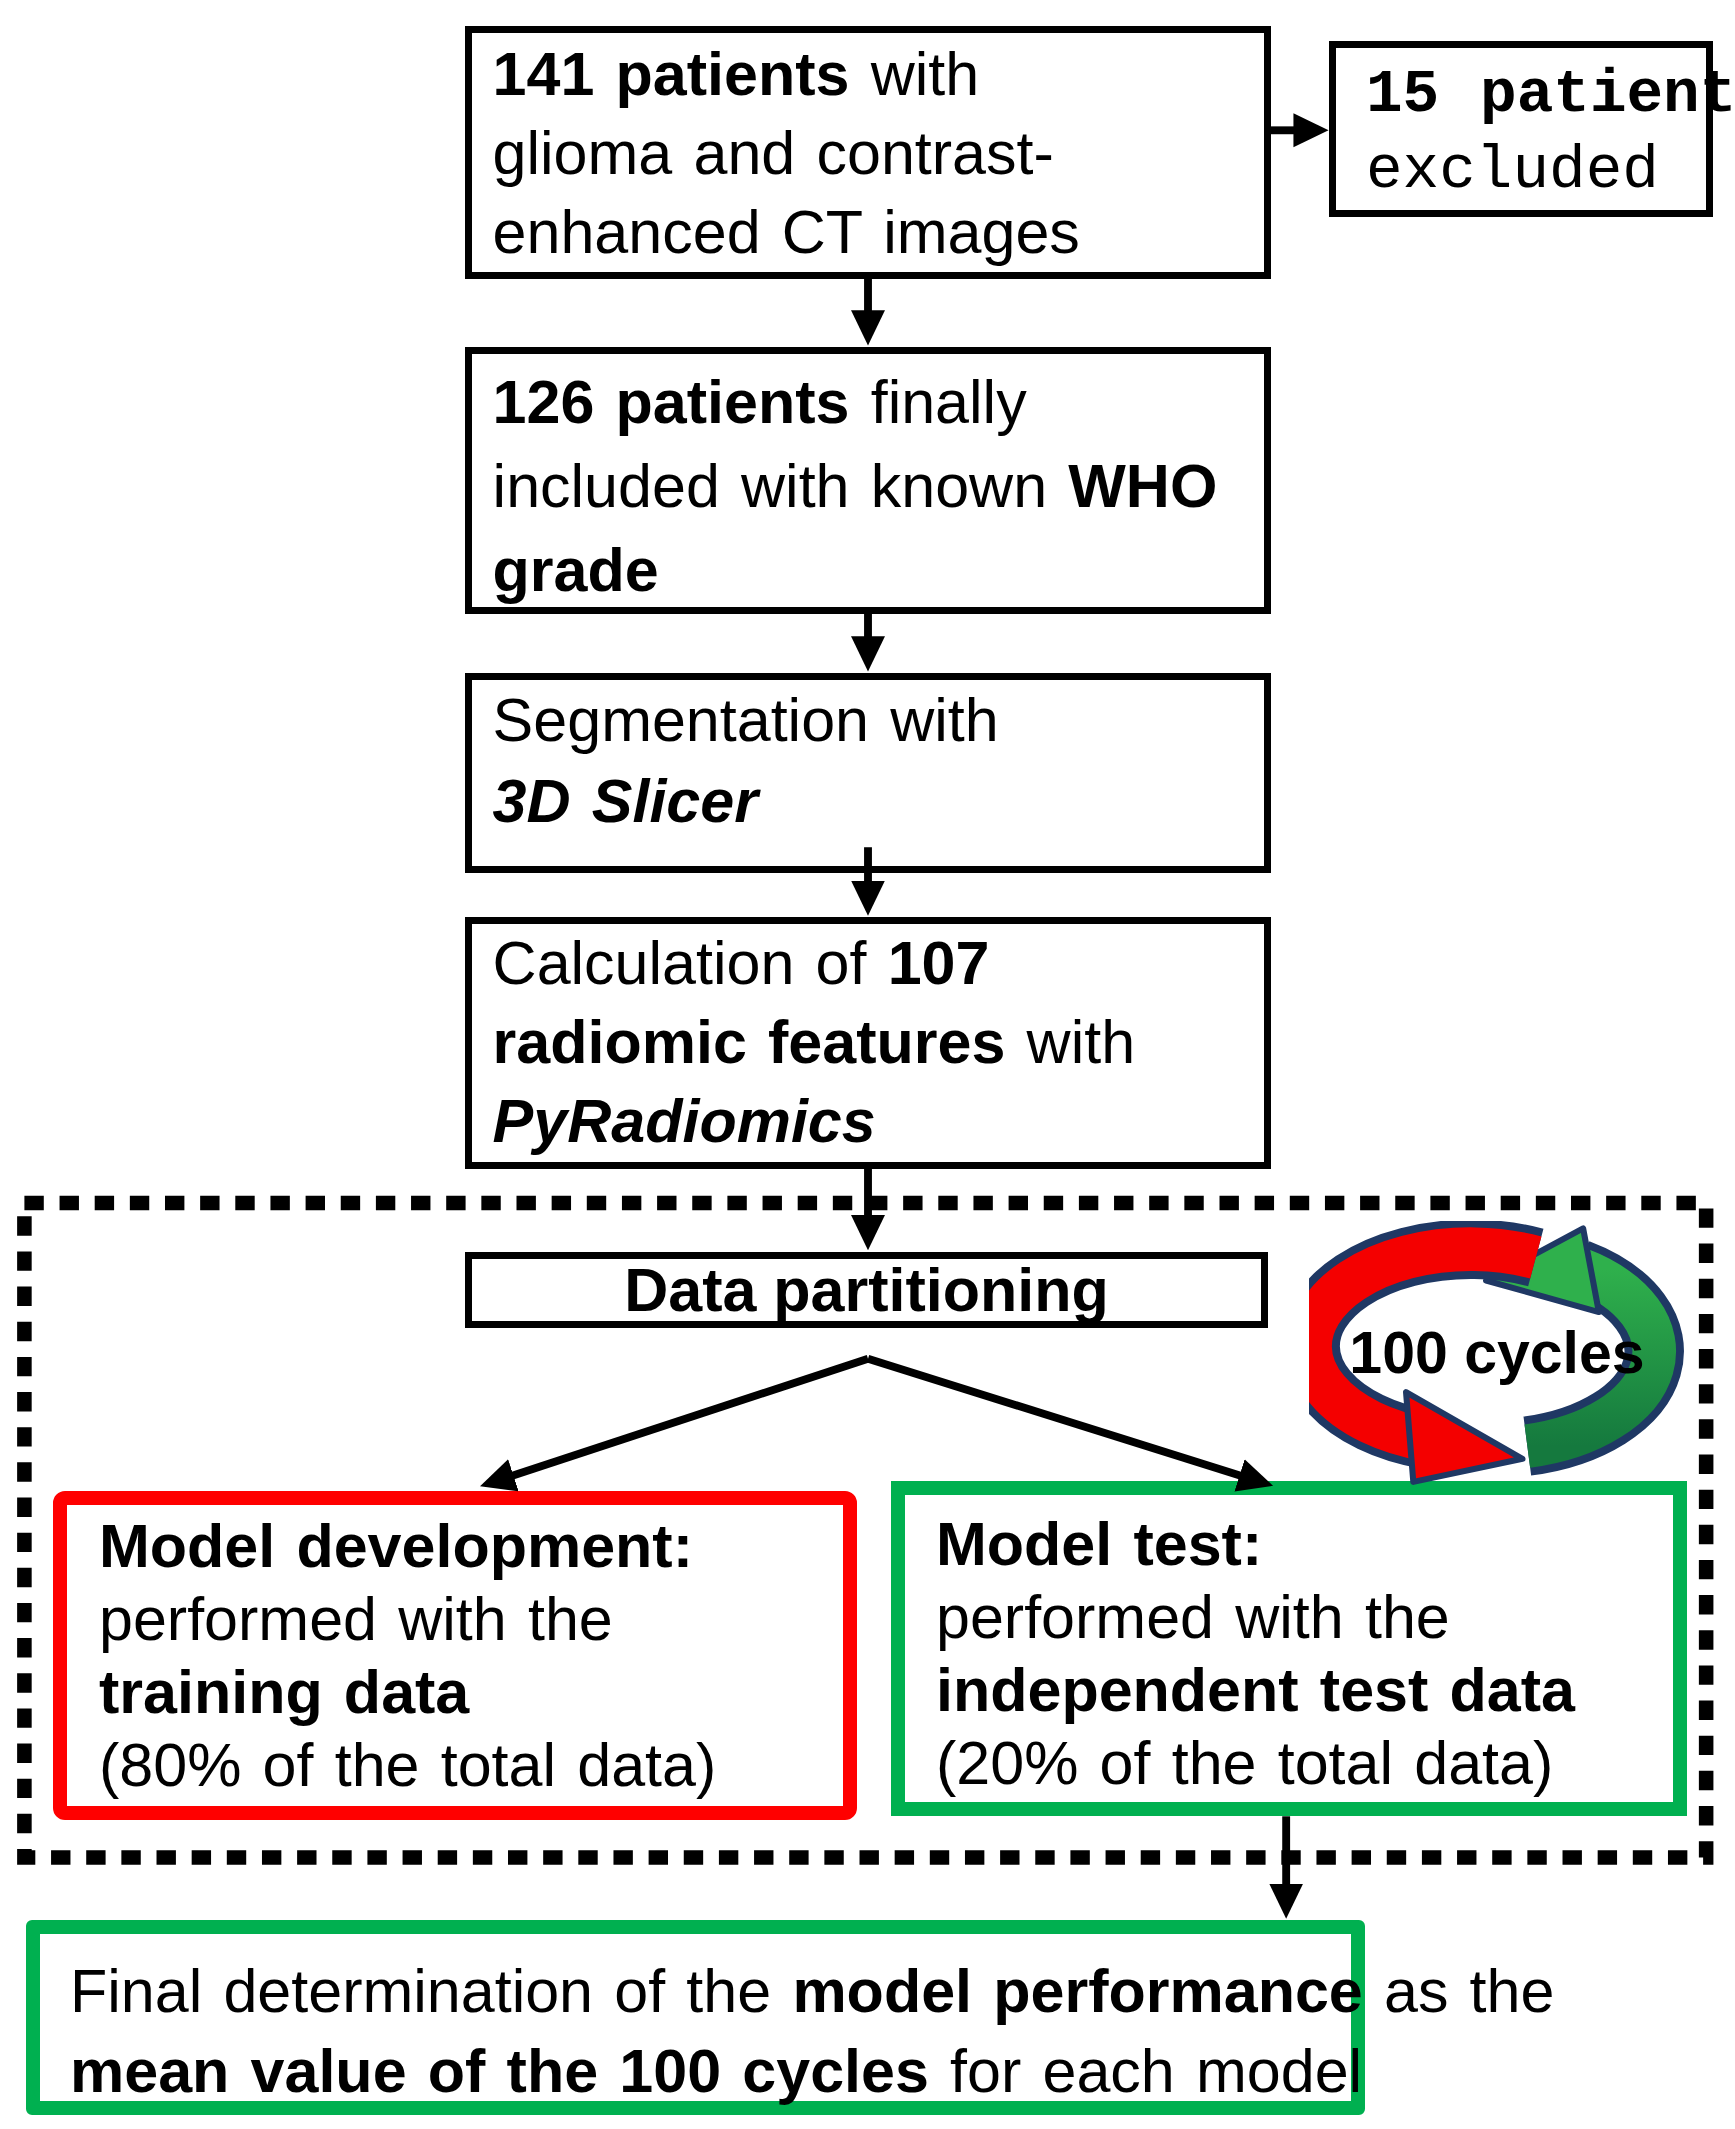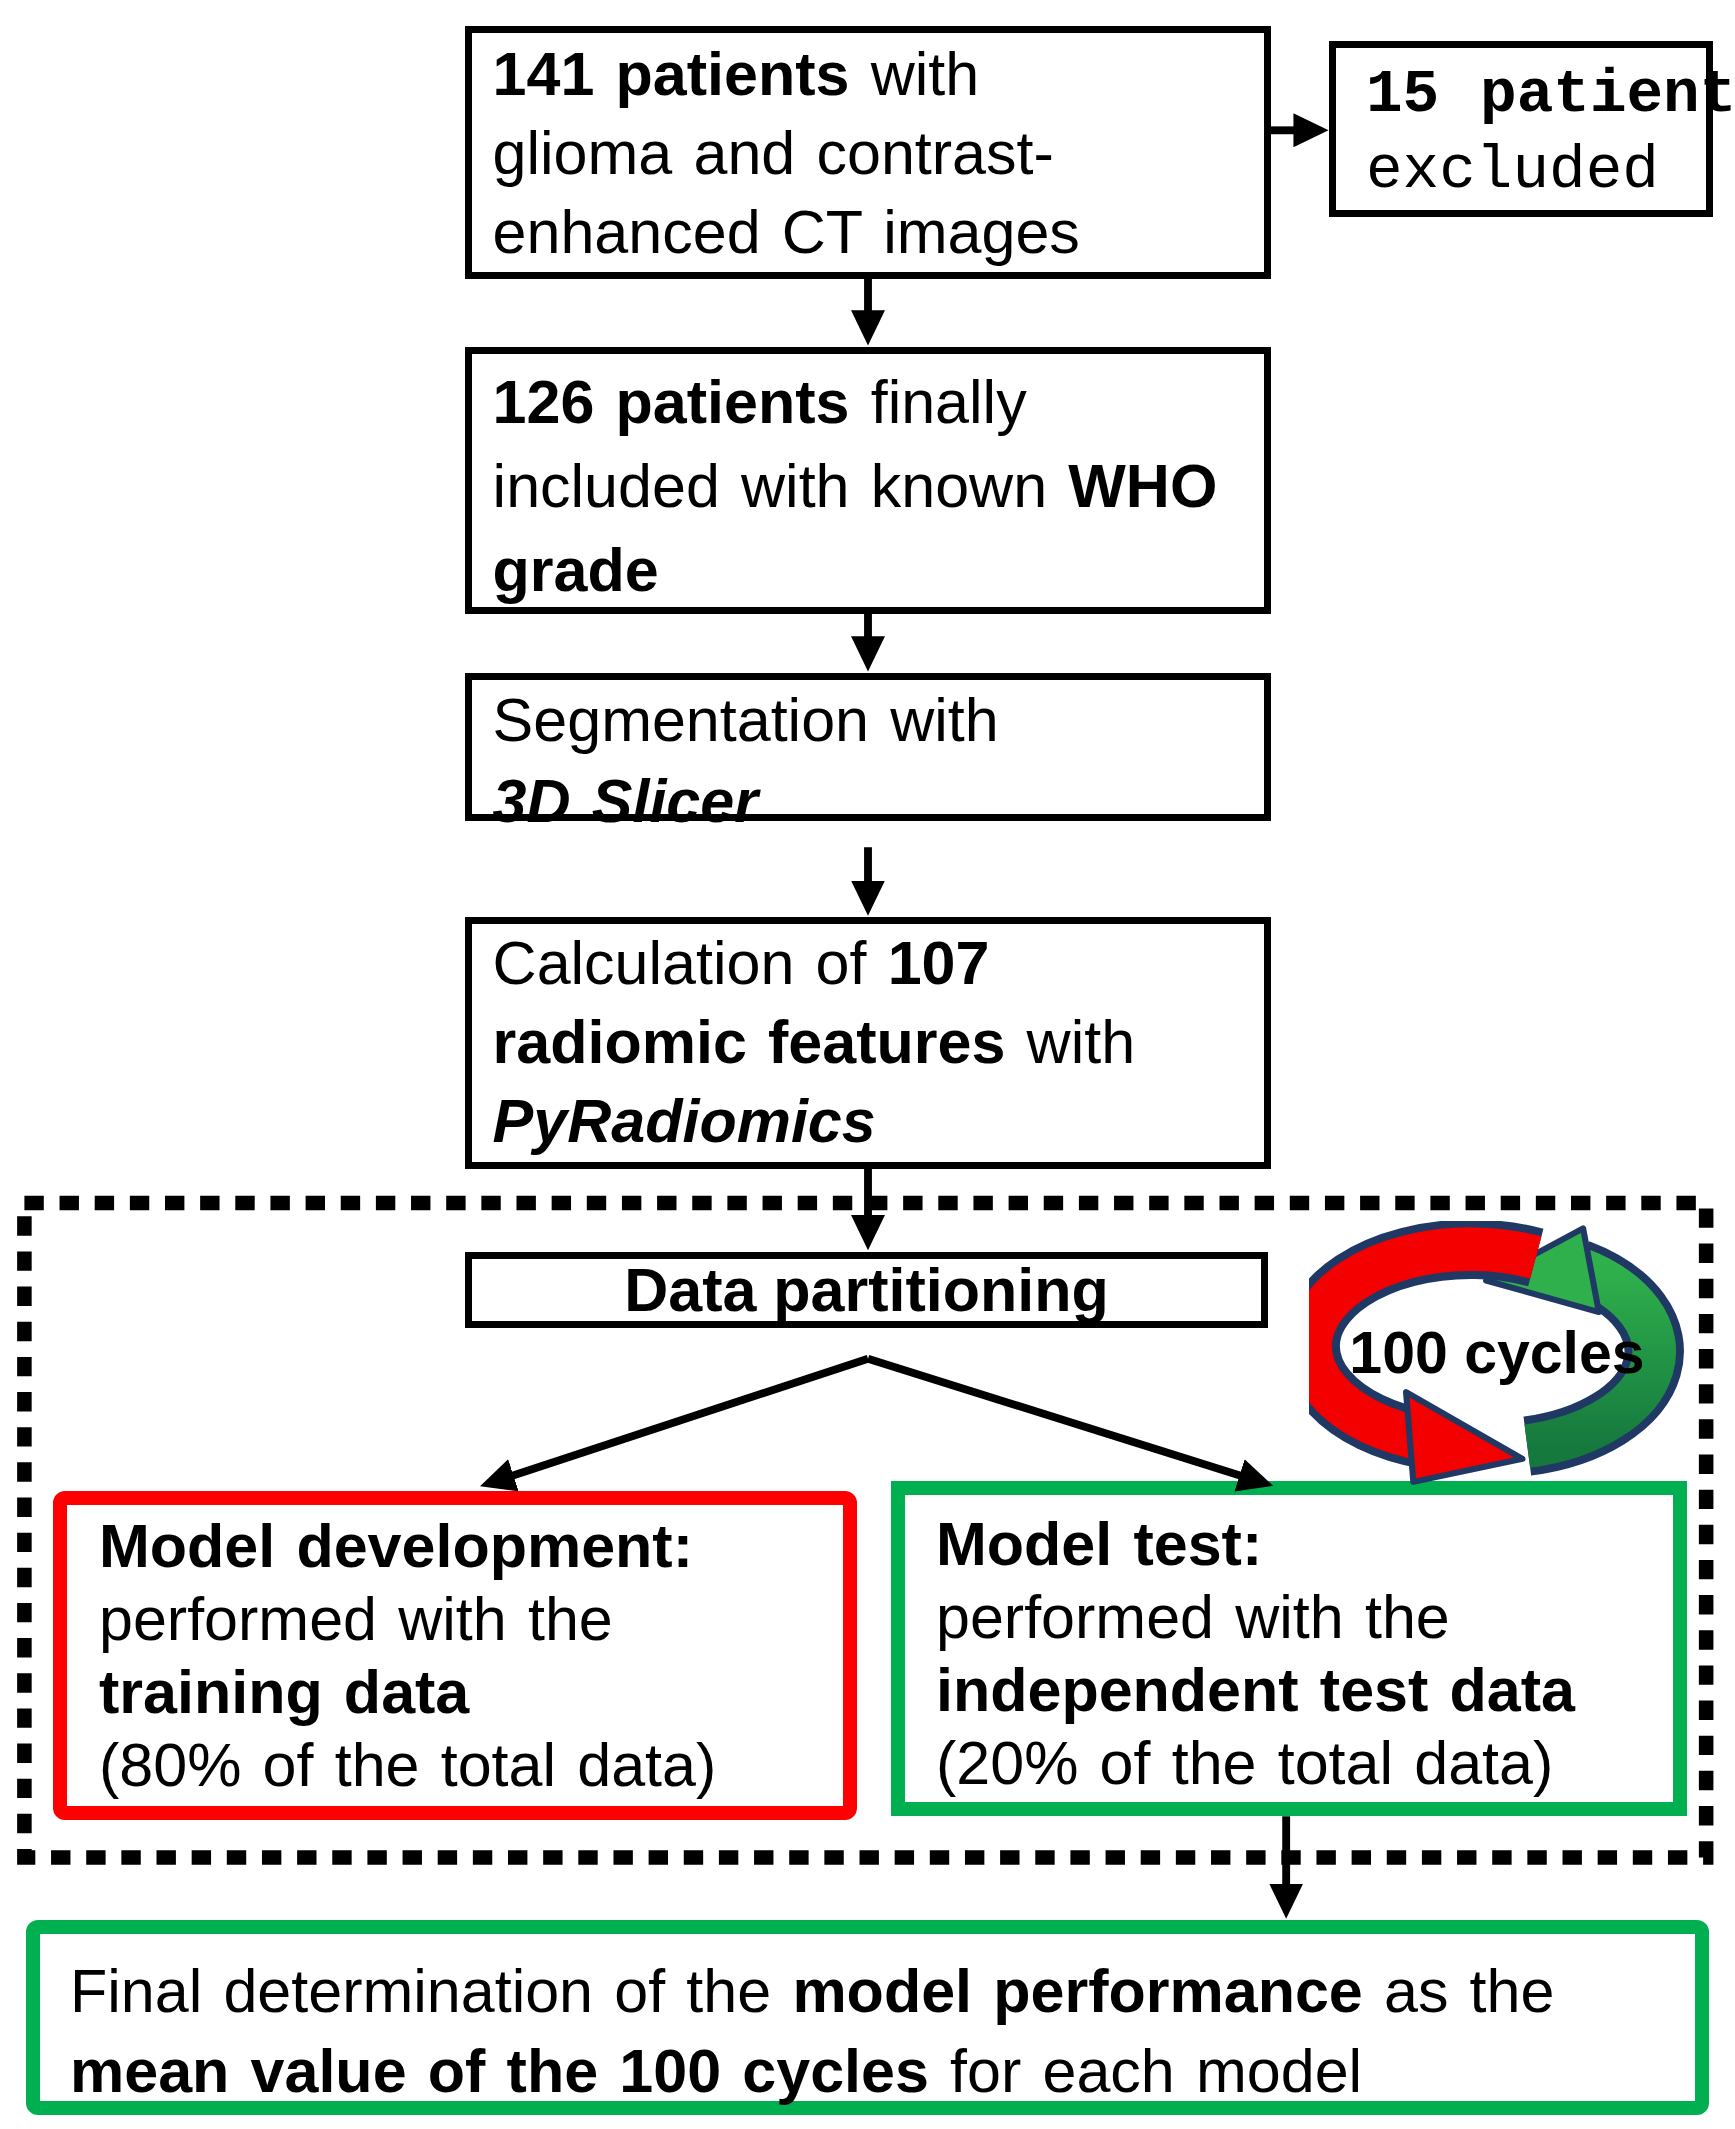--- a/index.html
+++ b/index.html
@@ -16,37 +16,37 @@
   .txt .b, .b { font-weight:bold; }
   .txt .i, .i { font-style:italic; }
   .line { display:block; white-space:nowrap; }
 
   
   #box-141   { left:465px;  top:26px;   width:806px; height:253px; padding:2.4px 12px 0 20.6px; }
   #box-excl  { left:1329px; top:41px;   width:384px;  height:176px; padding:8.5px 6px 0 30px;font-family:Liberation Mono, monospace; }
   #box-excl .line { line-height:76px; }
   #box-126   { left:465px;  top:347px;  width:806px; height:267px; padding:6px 12px 0 20.6px; }
   #box-126 .line { line-height:84px; }
-  #box-seg   { left:465px;  top:673px; width:806px; height:148px; padding:0 12px 0 20.6px; }
+  #box-seg   { left:465px;  top:673px; width:806px; height:200px; padding:0 12px 0 20.6px; }
   #box-seg .line { line-height:81px; }
   #box-calc  { left:465px;  top:917px; width:806px; height:252px; padding:0 12px 0 20.6px; }
   #box-calc .line { line-height:79px; }
   #box-part  { left:465px;  top:1252px; width:803px; height:76px;
                display:flex; align-items:center; justify-content:center;
                font-weight:bold; font-size:61px; }
 
   
   #box-dev   { left:53px;   top:1491px; width:804px; height:329px;
                border:14.5px solid #FF0000; border-radius:12px; padding:4.8px 6px 0 32px; }
   #box-dev .line  { line-height:73px; }
   #box-test  { left:891px; top:1481px; width:796px; height:335px;
                border:14.5px solid #00B050; border-radius:0; padding:13.3px 6px 0 31px; }
   #box-test .line { line-height:73px; }
-  #box-final { left:26px;   top:1920px; width:1683px; height:195px;
-               border:14.5px solid #00B050; border-radius:12px; padding:17px 20px 0 30px; }
+  #box-final { left:26px;   top:1920px; width:1339px; height:195px;
+               border:14.5px solid #00B050; border-radius:6px; padding:17px 20px 0 30px; }
   #box-final .line { line-height:80px; }
 
   
   #cycles { position:absolute; left:1309px; top:1221px; width:376px; height:264px; }
   #cycles svg { position:absolute; left:0; top:0; }
   #cycles-label {
     position:absolute; left:0; top:98px; width:376px; text-align:center;
     font-size:59px; font-weight:bold; white-space:nowrap;
   }
 

